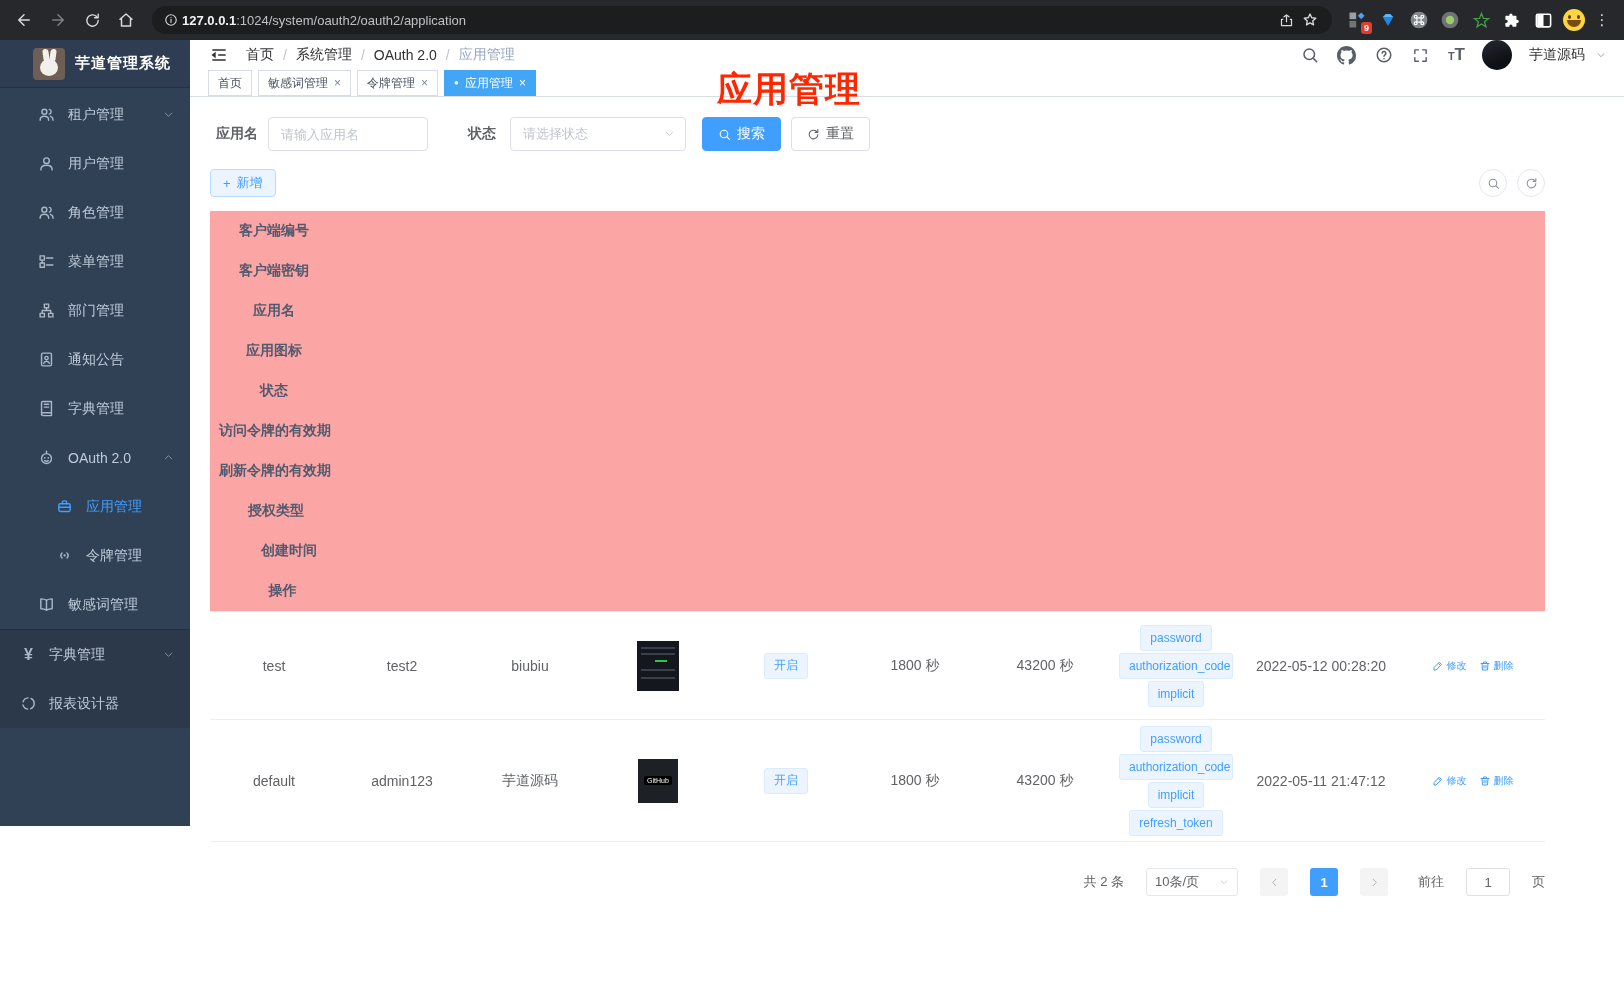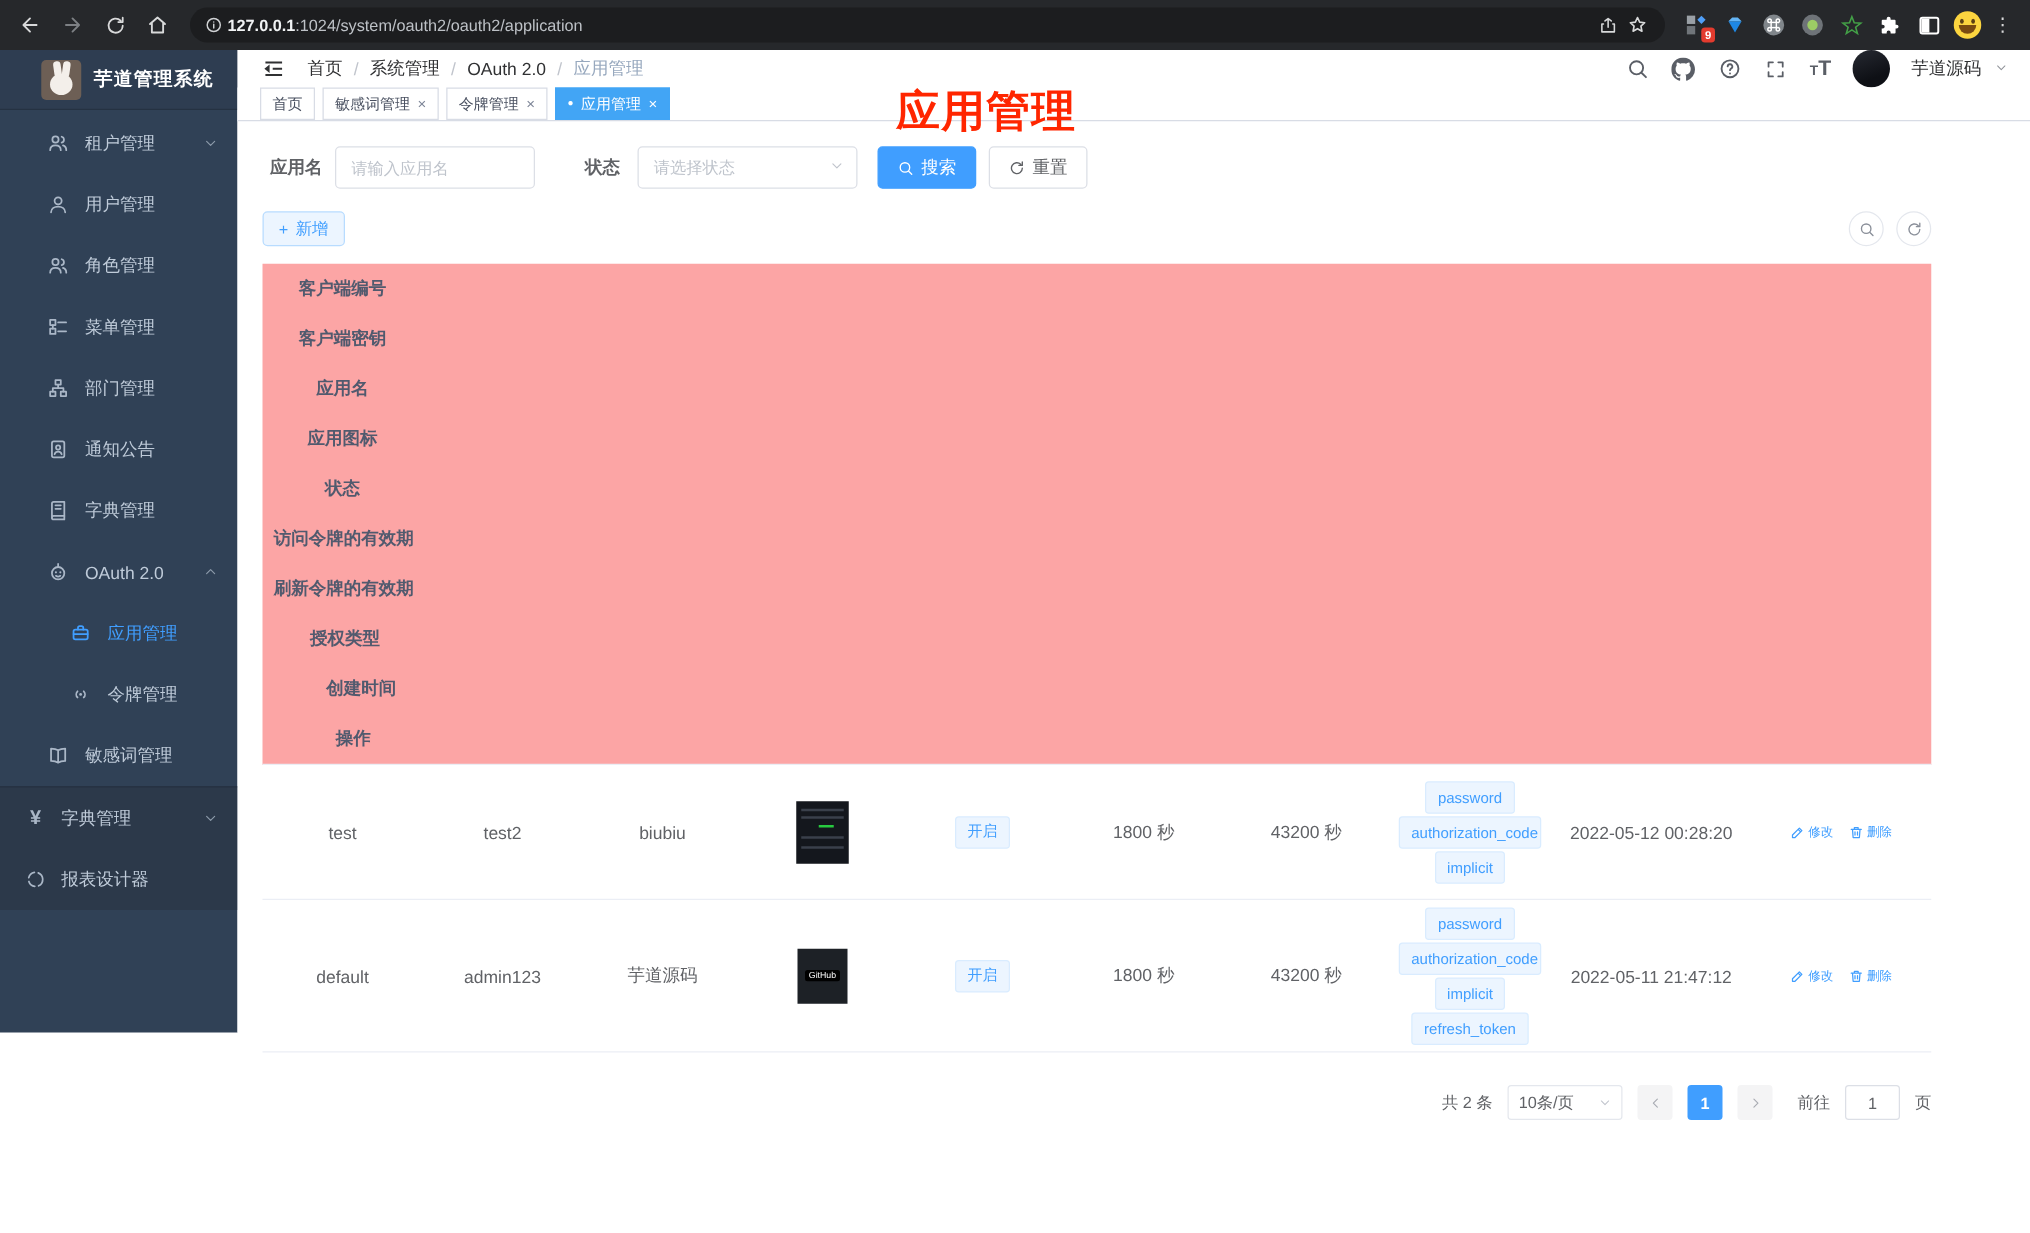--- a/index.html
+++ b/index.html
@@ -99,21 +99,21 @@
   .appicon1 i.g { top:19px; background:#27c93f; width:12px; left:18px; }
   .appicon2 { width:40px; height:44px; background:#1d2126; display:flex; align-items:center; justify-content:center; }
   .appicon2 span { color:#fff; font-size:7px; background:#000; padding:1px 3px; border-radius:2px; }
   .tag { display:inline-flex; align-items:center; height:26px; padding:0 9px; background:#ecf5ff; border:1px solid #d9ecff; border-radius:3px; color:#409eff; font-size:12px; white-space:nowrap; }
   .grant-stack { display:flex; flex-direction:column; align-items:center; gap:2px; }
   .grant-stack .tag { max-width:114px; overflow:hidden; }
   .op-link { display:inline-flex; align-items:center; gap:3px; color:#409eff; font-size:10px; cursor:pointer; }
   .op-gap { display:flex; gap:12px; }
 
   
-  .pager { width:1335px; margin-top:26px; display:flex; align-items:center; justify-content:flex-end; gap:12px; font-size:13px; color:#606266; }
+  .pager { width:1335px; margin-top:26px; display:flex; align-items:center; justify-content:flex-end; gap:22px; font-size:13px; color:#606266; }
   .psel { width:92px; height:28px; border:1px solid #e4e7ed; border-radius:3px; display:flex; align-items:center; justify-content:space-between; padding:0 8px; cursor:pointer; }
   .psel .chev { color:#c0c4cc; }
   .pbtn { width:28px; height:28px; border-radius:3px; background:#f4f4f5; color:#a8abb2; display:flex; align-items:center; justify-content:center; cursor:pointer; }
   .pnum { width:28px; height:28px; border-radius:3px; background:#409eff; color:#fff; font-weight:700; display:flex; align-items:center; justify-content:center; cursor:pointer; }
   .goto-input { width:44px; height:28px; border:1px solid #dcdfe6; border-radius:3px; text-align:center; font-size:13px; color:#606266; font-family:inherit; }
 </style>
 </head>
 <body>
 
 <div class="browser-bar">

